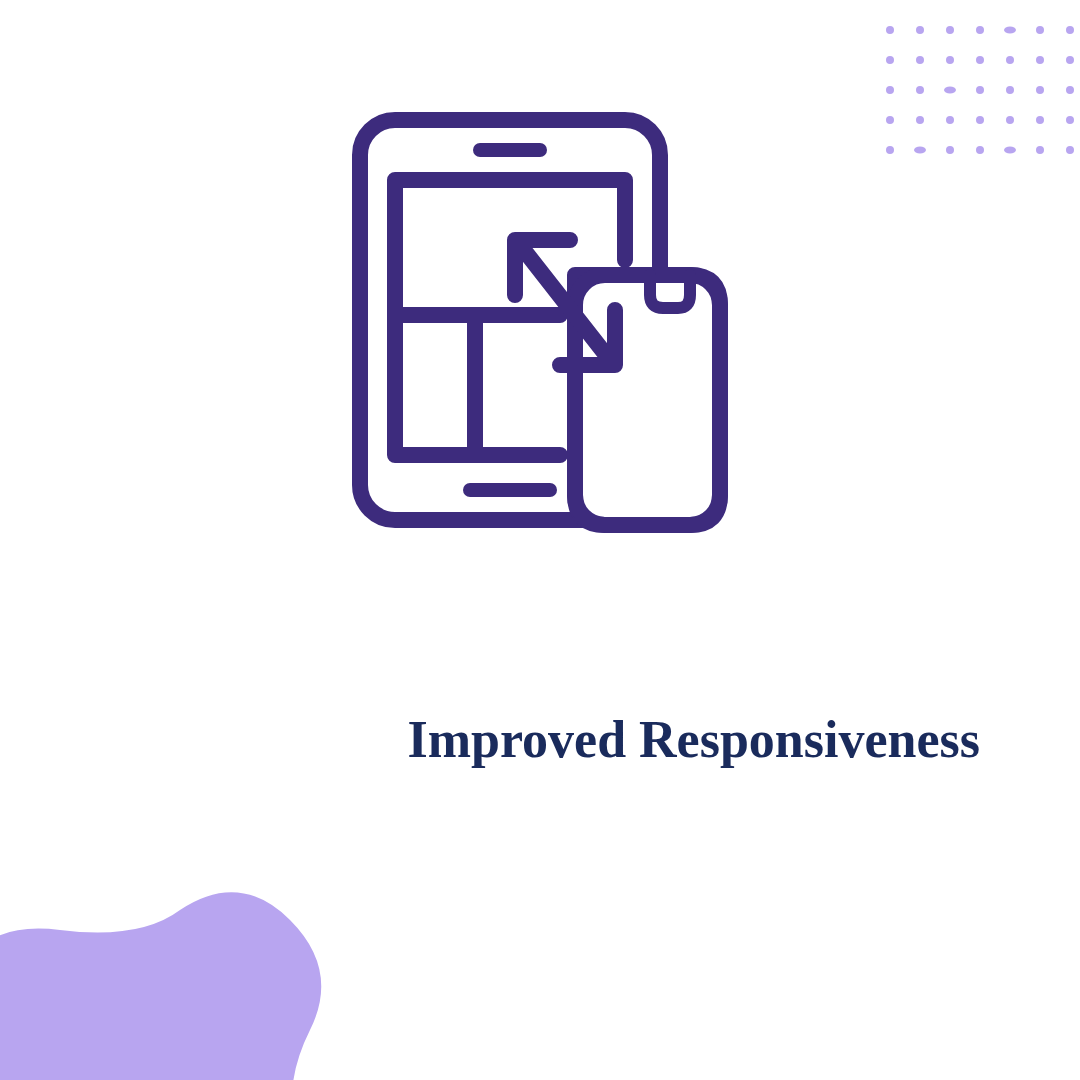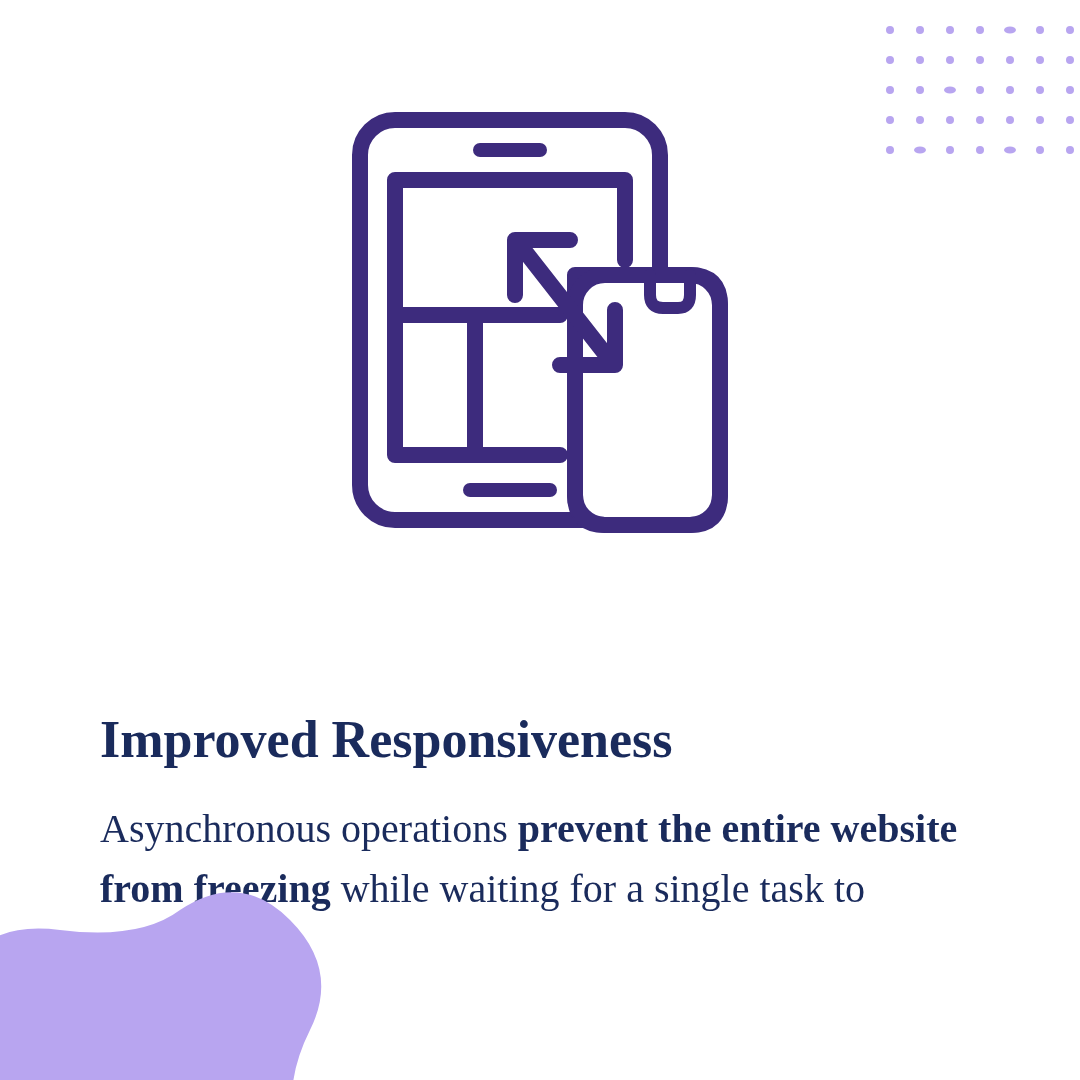--- a/index.html
+++ b/index.html
@@ -29,21 +29,21 @@
       transform: translateX(-50%);
       width: 440px;
       height: 440px;
     }
     .content {
       position: absolute;
       top: 710px;
       left: 50%;
       transform: translateX(-50%);
       width: 880px;
-      text-align: left;
+      text-align: right;
     }
     .heading {
       font-size: 52px;
       font-weight: 700;
       color: #1a2b5c;
       margin-bottom: 30px;
       font-family: Georgia, 'Times New Roman', serif;
     }
     .body-text {
       font-size: 40px;
@@ -133,22 +133,19 @@
 
       <path d="M 195 195 L 195 140 L 250 140"></path>
 
       <path d="M 295 210 L 295 265 L 240 265"></path>
     </g>
   </svg>
 </div>
 
 <div class="content">
   <h1 class="heading">Improved Responsiveness</h1>
-  <p class="body-text">
-    <span>Asynchronous operations </span><span class="bold">prevent the entire website from freezing</span><span> while waiting for a single task to complete.</span>
-  </p>
 </div>
 
 <div class="blob">
   <svg width="400" height="280" viewBox="0 0 400 280">
     <path d="M 0 280 L 0 120 Q 20 60 100 70 Q 180 80 220 50 Q 280 10 330 60 Q 380 110 350 170 Q 320 230 340 280 Z" fill="#b8a5f0"></path>
   </svg>
 </div>
 
 </body></html>

